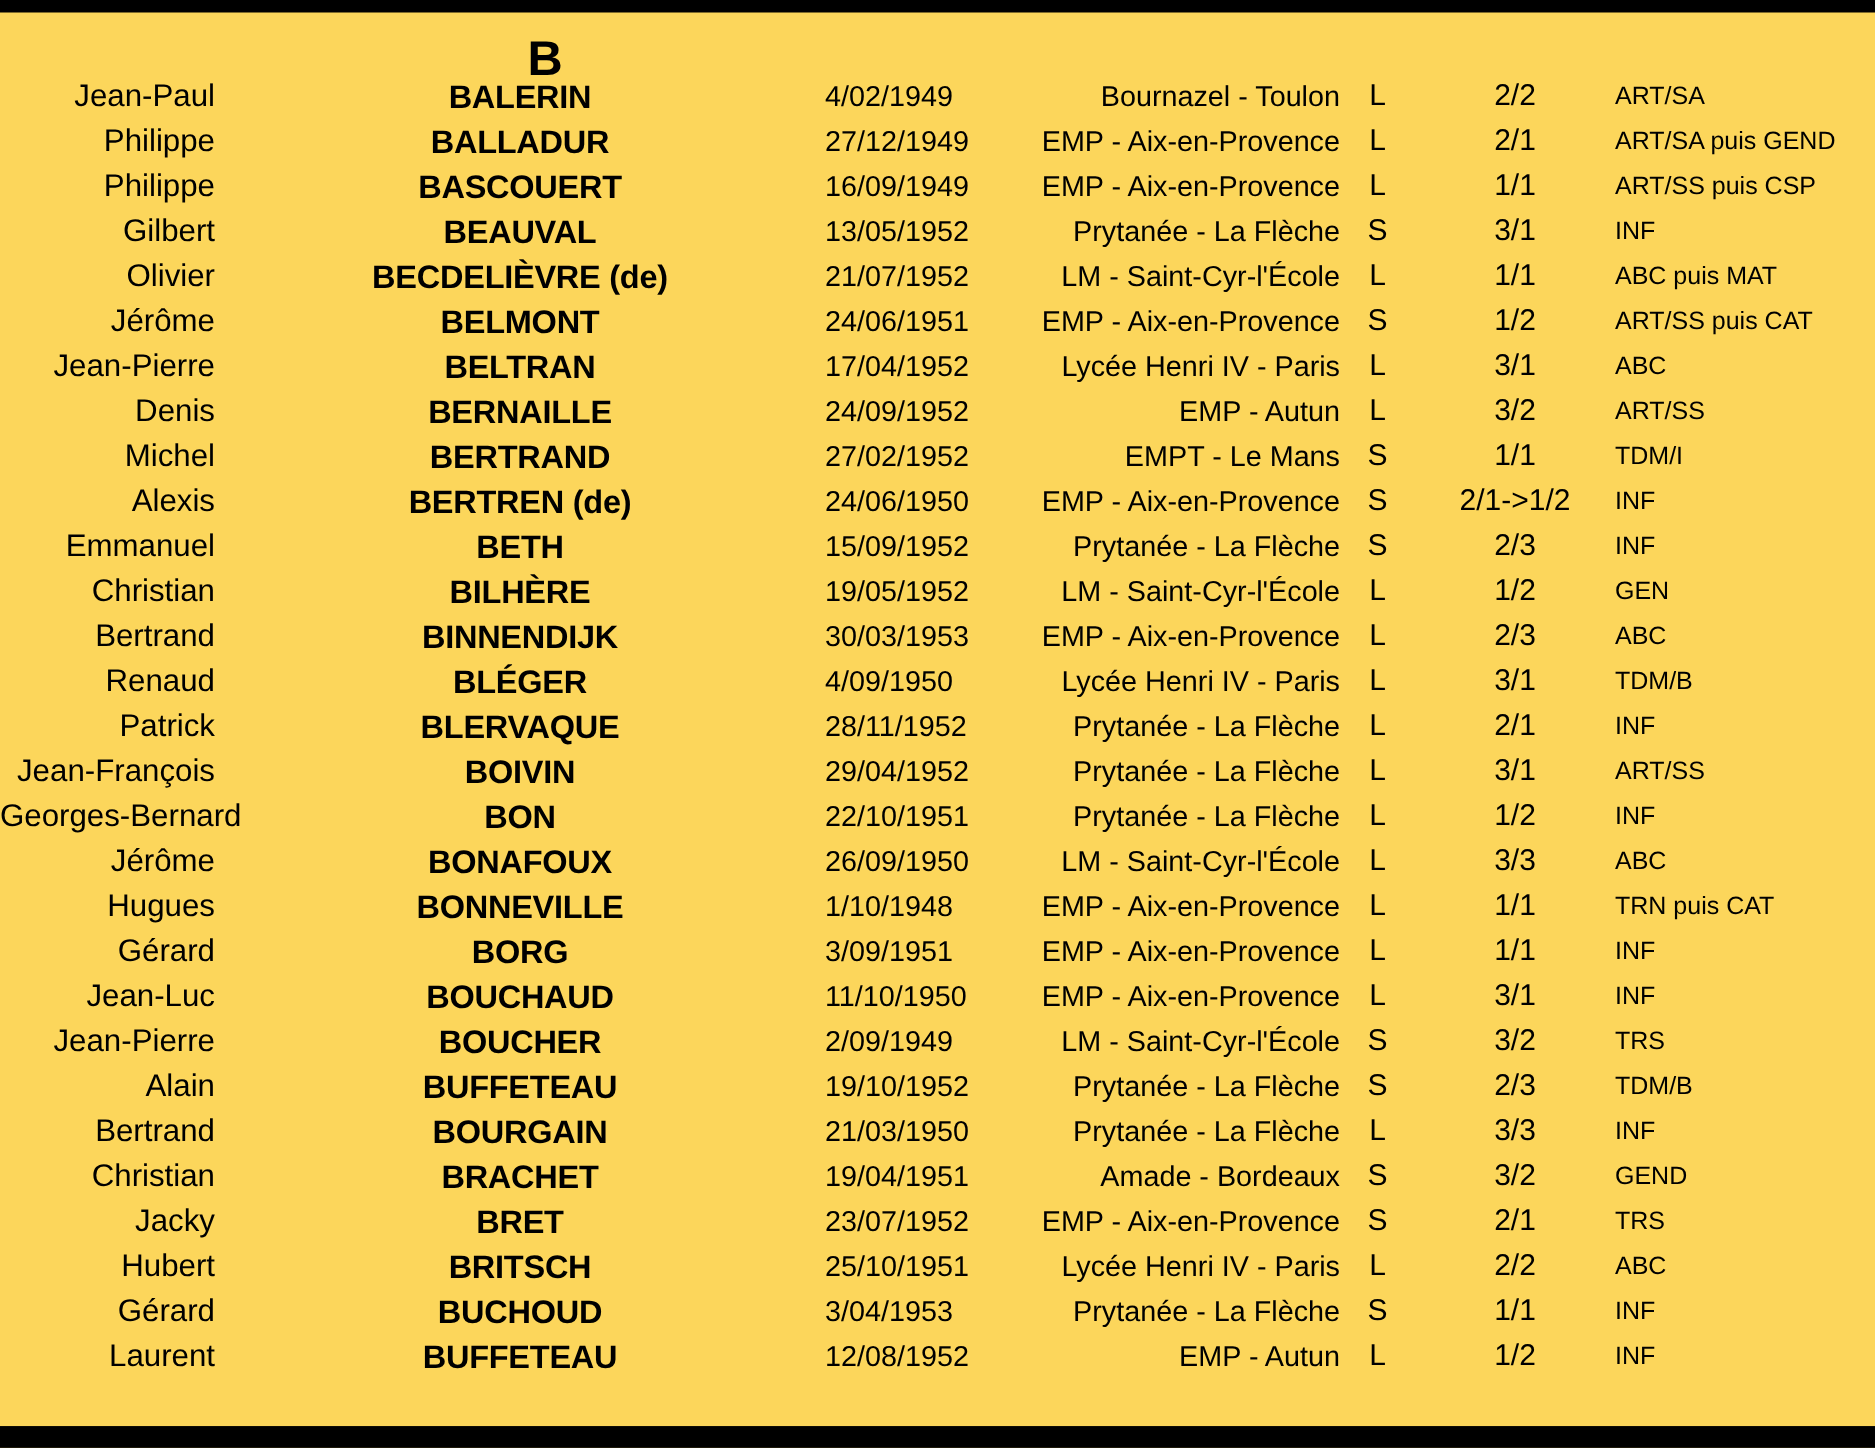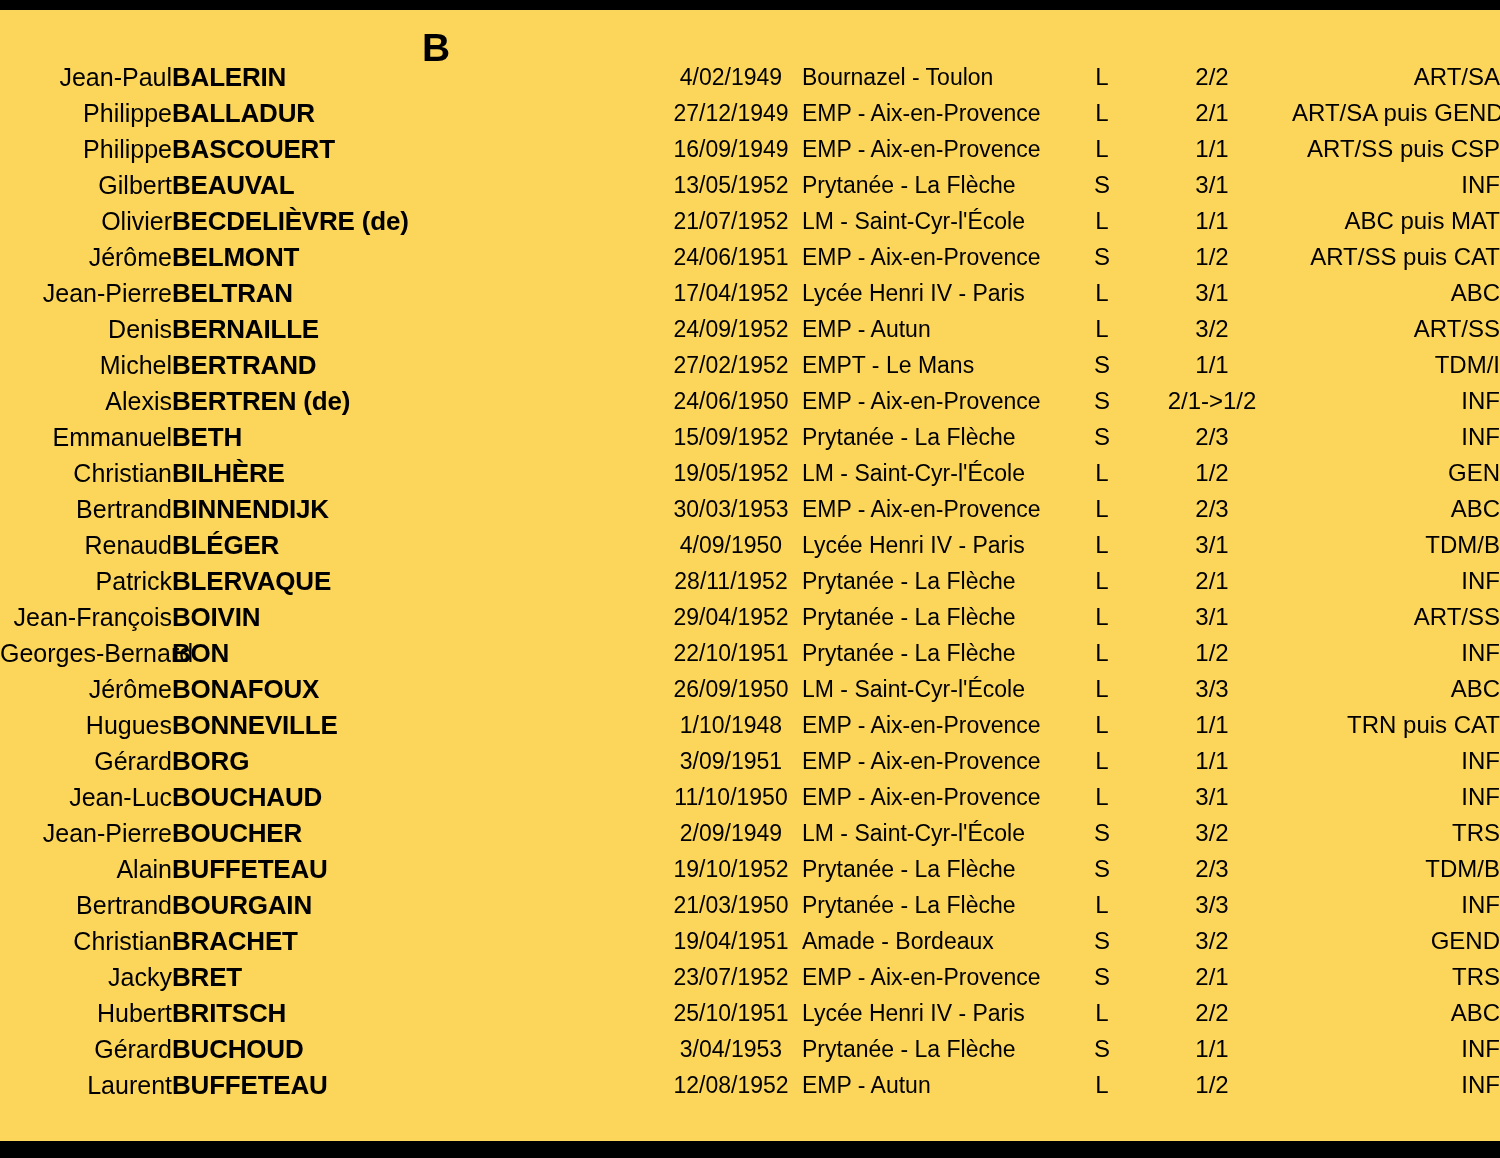--- a/index.html
+++ b/index.html
@@ -79,49 +79,49 @@
   col.c-rank    { width: 160px; }
   col.c-arm     { width: 208px; }
 
   td.first {
     text-align: right;
     padding-right: 12px;
     font-size: 25px;
     font-weight: normal;
   }
   td.last {
-    text-align: left;
+    text-align: center;
     padding-left: 44px;
     font-size: 26px;
     font-weight: bold;
     letter-spacing: -0.2px;
   }
   td.date {
-    text-align: center;
+    text-align: left;
     font-size: 23px;
     font-weight: normal;
   }
   td.school {
-    text-align: left;
+    text-align: right;
     font-size: 23px;
     font-weight: normal;
   }
   td.cat {
     text-align: center;
     font-size: 24px;
     font-weight: normal;
   }
   td.rank {
     text-align: center;
     font-size: 24px;
     font-weight: normal;
   }
   td.arm {
-    text-align: right;
-    font-size: 24px;
+    text-align: left;
+    font-size: 20px;
     font-weight: normal;
   }
 </style>
 </head>
 <body>
 
 <div id="page" style="background: rgb(0, 0, 0);">
 
   <div id="top-rule" style="background: rgb(0, 0, 0);"></div>
 

